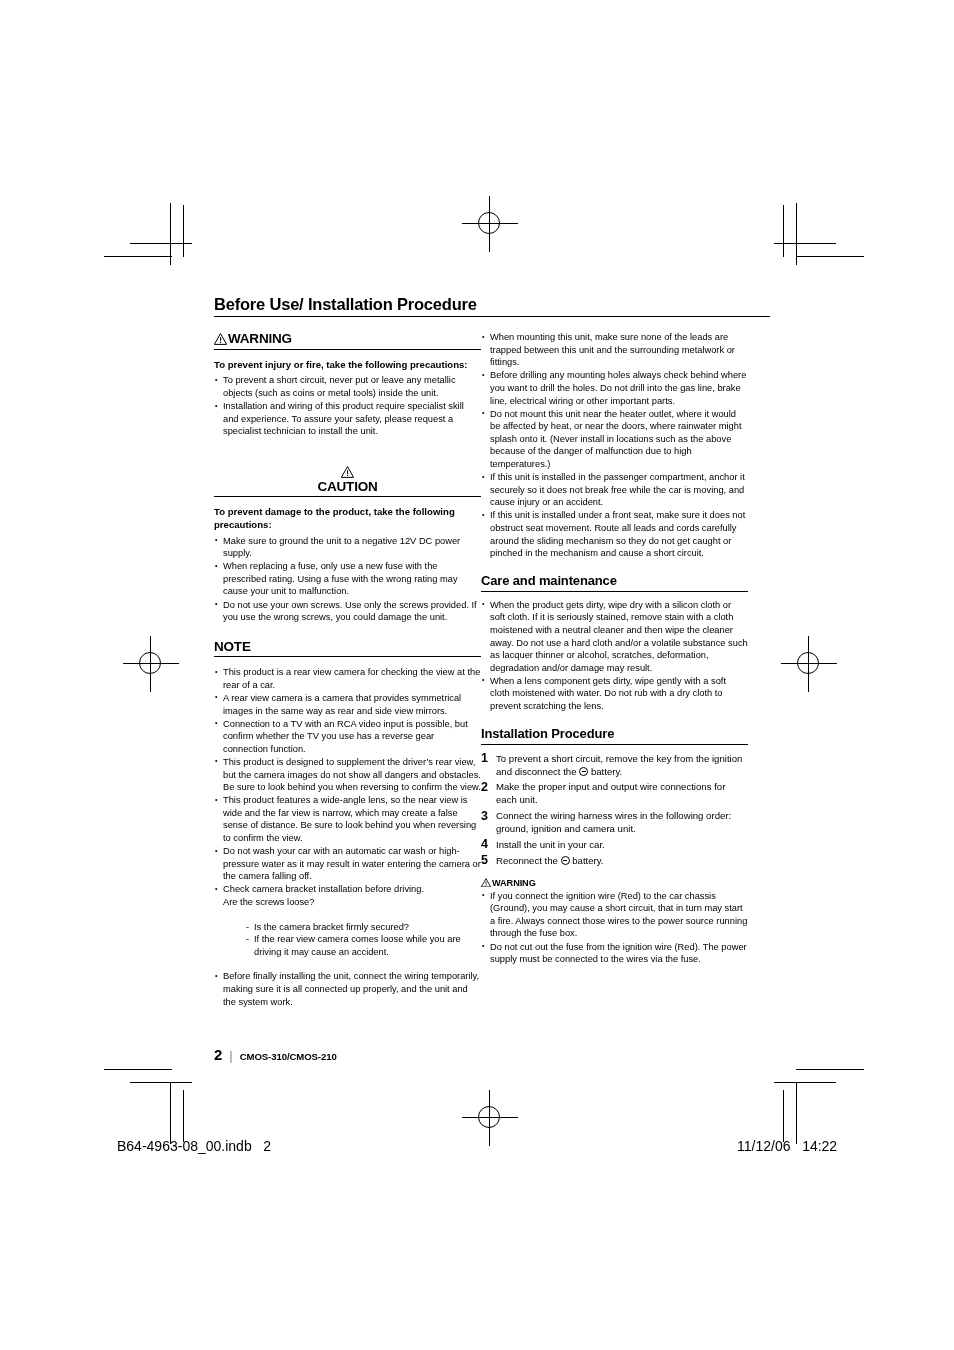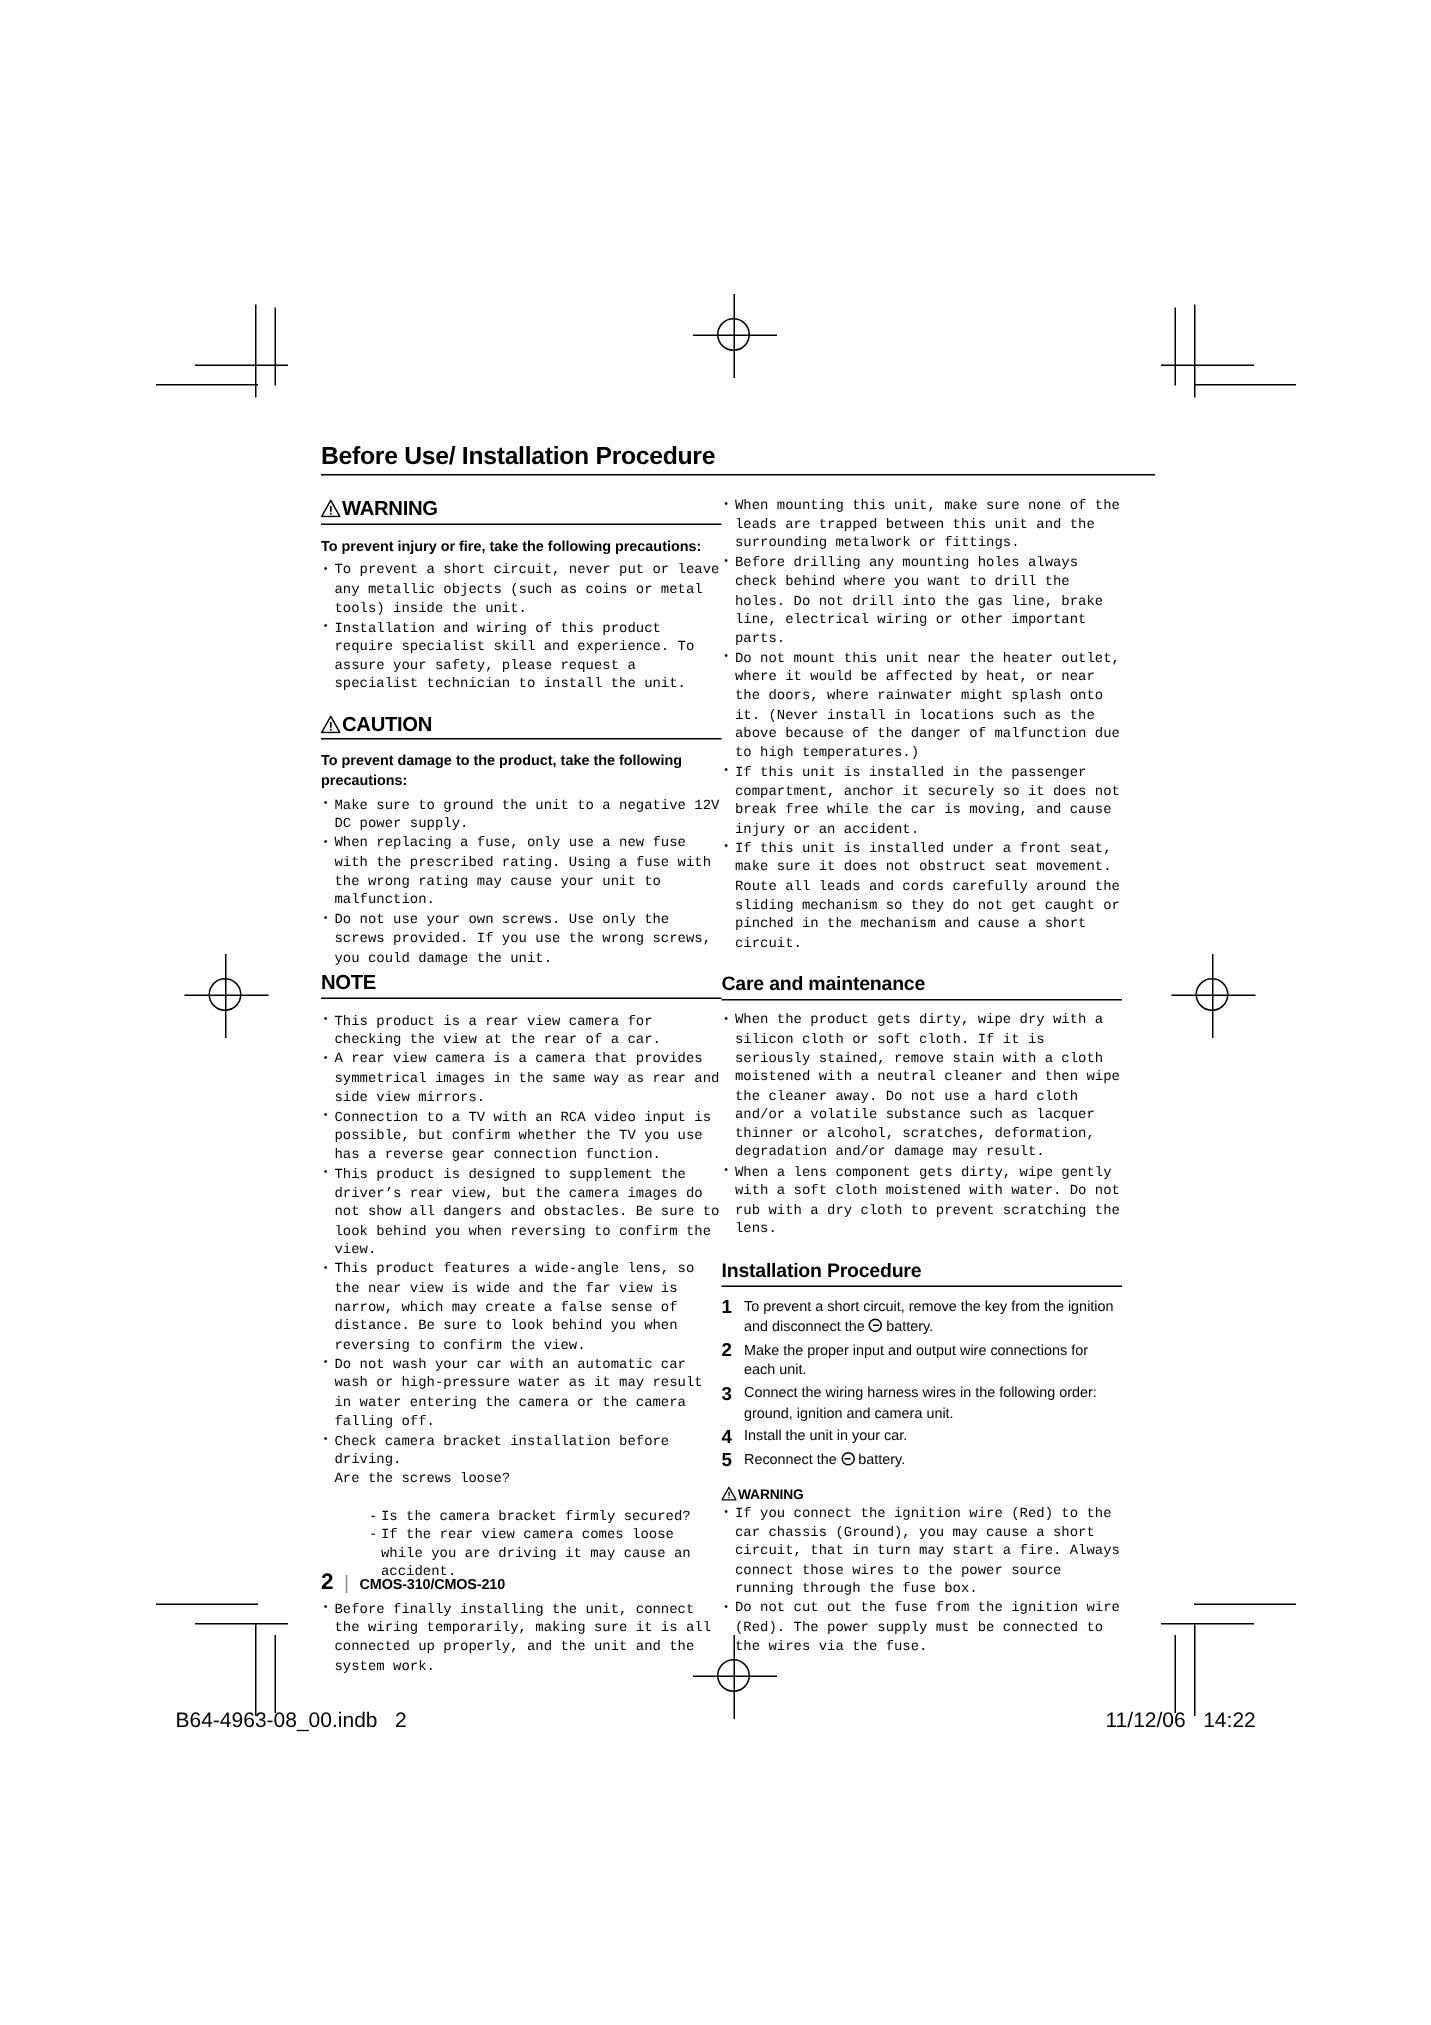--- a/index.html
+++ b/index.html
@@ -112,21 +112,20 @@
     font-weight: bold;
     line-height: 1.32;
     margin: 0 0 3px 0;
   }
 
   
   ul.bl {
     list-style: none;
     margin: 0;
     padding: 0;
-    font-family: Liberation Mono, monospace;
   }
   ul.bl > li {
     position: relative;
     padding-left: 9px;
     font-size: 9.3px;
     line-height: 1.355;
     margin-bottom: 0.5px;
   }
   ul.bl > li::before {
     content: "\2022";
@@ -319,40 +318,40 @@
         <span>WARNING</span>
       </div>
       <div class="head-rule"></div>
 
       <div class="subhead">To prevent injury or fire, take the following precautions:</div>
       <ul class="bl">
         <li>To prevent a short circuit, never put or leave any metallic objects (such as coins or metal tools) inside the unit.</li>
         <li>Installation and wiring of this product require specialist skill and experience. To assure your safety, please request a specialist technician to install the unit.</li>
       </ul>
 
-      <div class="head-warn" style="margin-top:12px;">
+      <div class="head-warn" style="margin-top:28px;flex-direction:column;">
         <span class="tri">
           <svg viewBox="0 0 13 12" width="13" height="12">
             <path d="M6.5 0.6 L12.6 11.4 L0.4 11.4 Z" fill="none" stroke="#000" stroke-width="1"></path>
             <rect x="6" y="4.3" width="1.1" height="3.9" fill="#000"></rect>
             <rect x="6" y="9" width="1.1" height="1.1" fill="#000"></rect>
           </svg>
         </span>
         <span>CAUTION</span>
       </div>
       <div class="head-rule"></div>
 
       <div class="subhead">To prevent damage to the product, take the following precautions:</div>
       <ul class="bl">
         <li>Make sure to ground the unit to a negative 12V DC power supply.</li>
         <li>When replacing a fuse, only use a new fuse with the prescribed rating. Using a fuse with the wrong rating may cause your unit to malfunction.</li>
         <li>Do not use your own screws. Use only the screws provided. If you use the wrong screws, you could damage the unit.</li>
       </ul>
 
-      <div class="head-warn" style="margin-top:2px;">
+      <div class="head-warn" style="margin-top:15px;">
         <span>NOTE</span>
       </div>
       <div class="head-rule"></div>
 
       <ul class="bl">
         <li>This product is a rear view camera for checking the view at the rear of a car.</li>
         <li>A rear view camera is a camera that provides symmetrical images in the same way as rear and side view mirrors.</li>
         <li>Connection to a TV with an RCA video input is possible, but confirm whether the TV you use has a reverse gear connection function.</li>
         <li>This product is designed to supplement the driver’s rear view, but the camera images do not show all dangers and obstacles. Be sure to look behind you when reversing to confirm the view.</li>
         <li>This product features a wide-angle lens, so the near view is wide and the far view is narrow, which may create a false sense of distance. Be sure to look behind you when reversing to confirm the view.</li>

